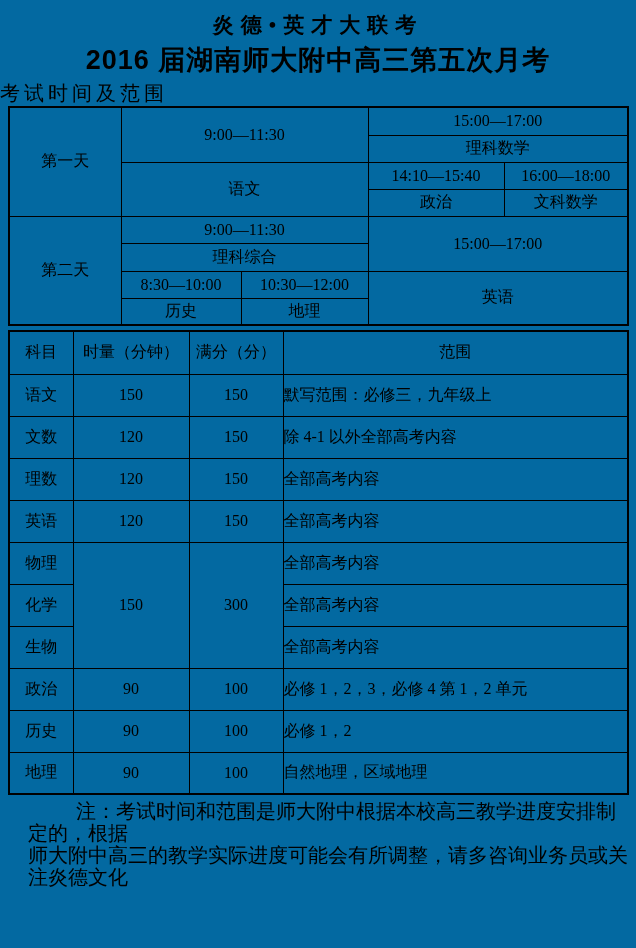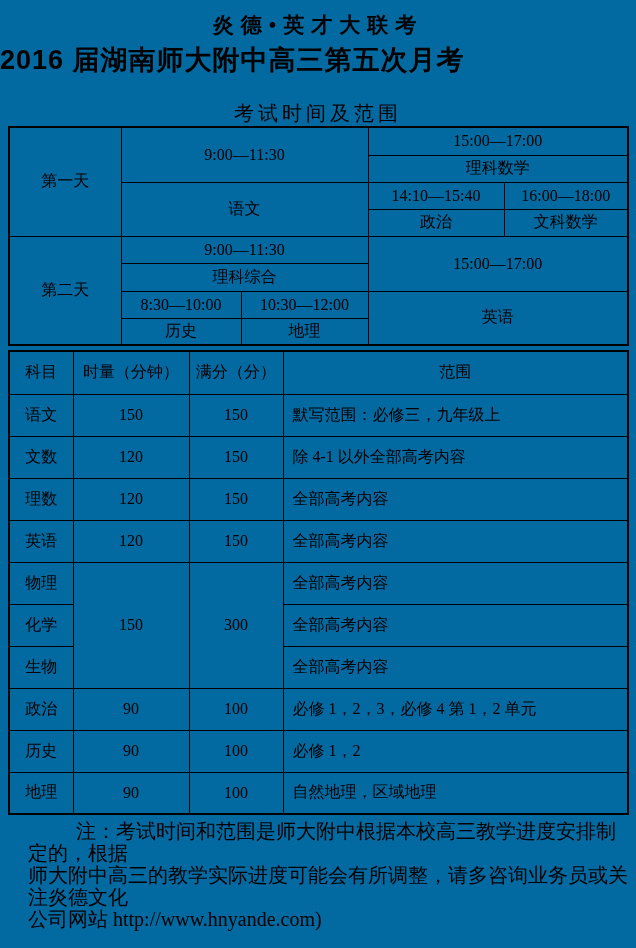--- a/index.html
+++ b/index.html
@@ -15,30 +15,29 @@
   .brand-title {
     padding-top: 10px;
     text-align: center;
     font-size: 21px;
     line-height: 30px;
     font-weight: bold;
     letter-spacing: 7px;
   }
   .exam-title {
     margin-top: 2px;
-    text-align: left;
+    text-align: center;
     font-family: "Liberation Sans", "DejaVu Sans", sans-serif;
     font-size: 27px;
     line-height: 36px;
     font-weight: bold;
     letter-spacing: 1px;
   }
   .exam-subtitle {
-    margin-top: 22px;
-    text-align: center;
+    margin-top: 2px;
     font-size: 20px;
     line-height: 26px;
     letter-spacing: 4px;
   }
   .section-label {
     margin: 6px 0 2px 40px;
     font-size: 16px;
     line-height: 20px;
   }
   .section-label.second { margin-top: 30px; }
@@ -55,21 +54,21 @@
     font-size: 16px;
     padding: 0;
     overflow: hidden;
     white-space: nowrap;
   }
   .r27 { height: 27px; }
   .r28 { height: 28px; }
   .r42 { height: 42px; }
   .r43 { height: 43px; }
   #scope-table { margin-top: 4px; }
-  .range-cell { text-align: left; padding-left: 9px; }
+  .range-cell { text-align: left; padding-left: 0; }
   .note {
     margin: 5px 0 0 28px;
     width: 600px;
     font-size: 20px;
     line-height: 22px;
   }
   .note-line { display: block; }
   .note-line.first { text-indent: 48px; }
 </style>
 </head>
@@ -198,16 +197,15 @@
       <td>90</td>
       <td>100</td>
       <td class="range-cell">自然地理，区域地理</td>
     </tr>
   </tbody>
     </table>
 
   <div class="note">
     <span class="note-line first">注：考试时间和范围是师大附中根据本校高三教学进度安排制定的，根据</span>
     <span class="note-line">师大附中高三的教学实际进度可能会有所调整，请多咨询业务员或关注炎德文化</span>
-    <span class="note-line">公司网站 http://www.hnyande.com)</span>
   </div>
 
 </div>
 
 </body></html>

